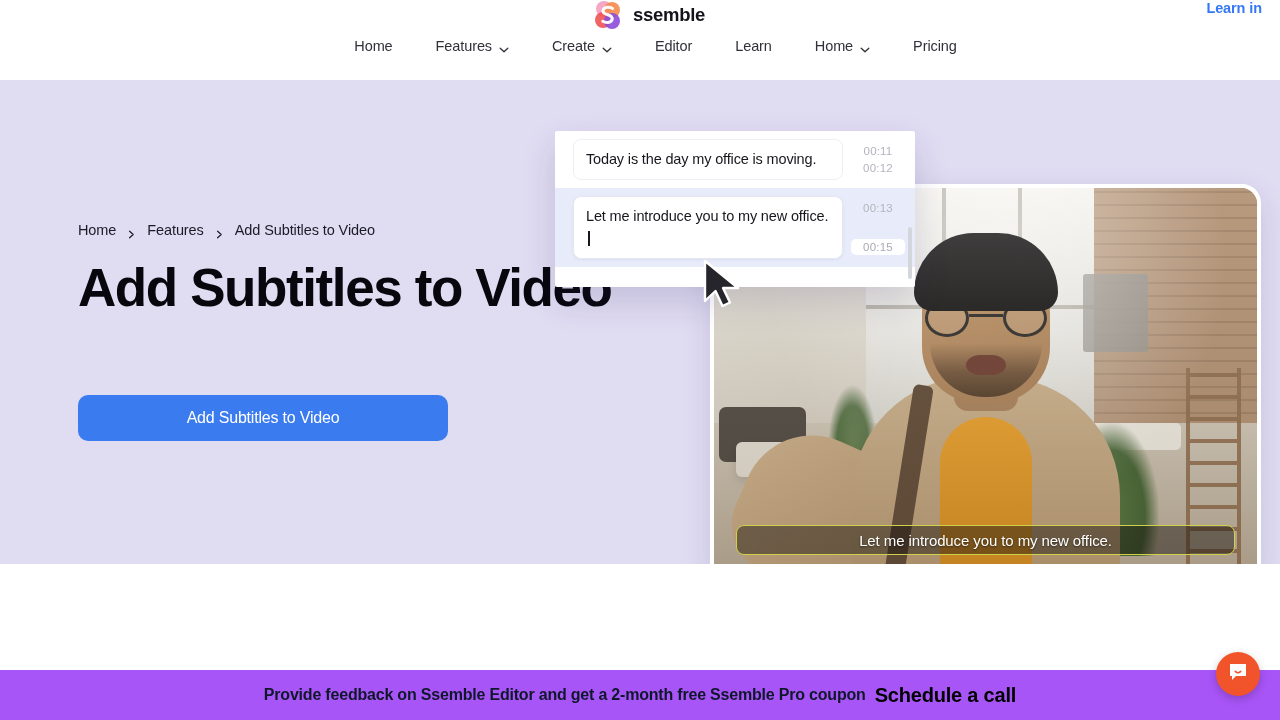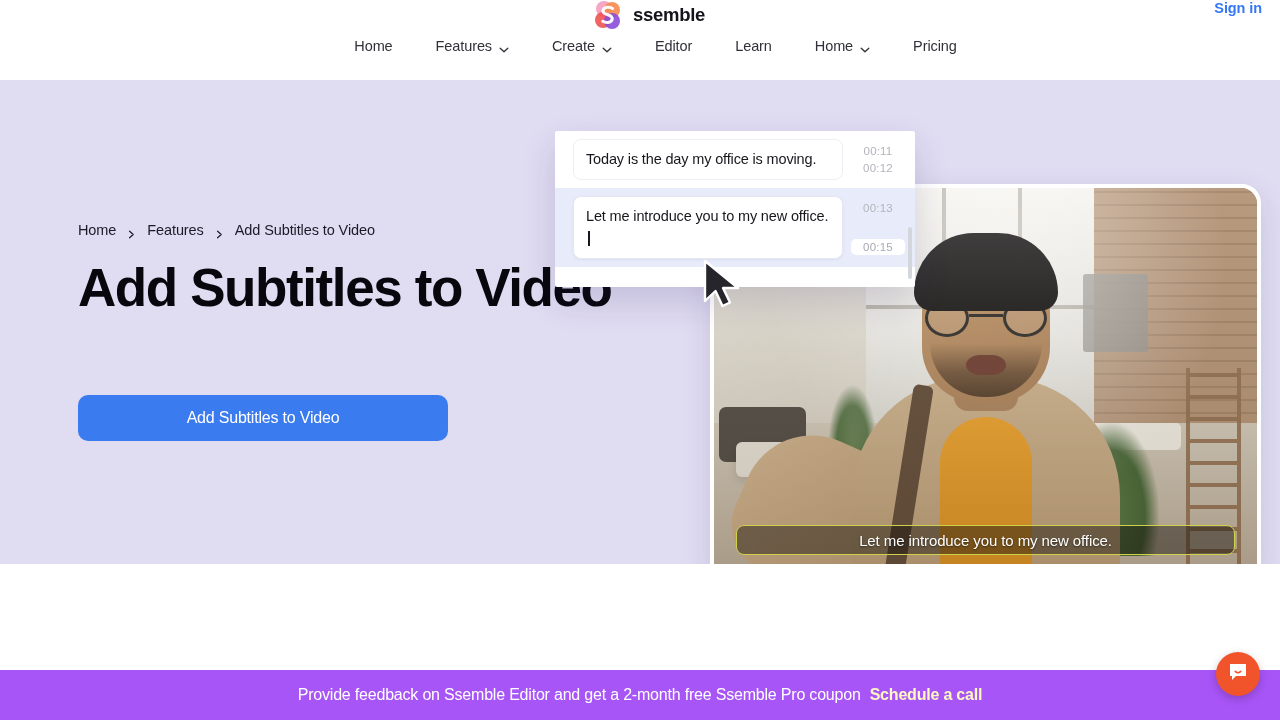--- a/index.html
+++ b/index.html
@@ -226,22 +226,22 @@
   .white-sec { position: absolute; top: 564px; left: 0; width: 1280px; height: 106px; background:#fff; }
 
   
   .banner {
     position: absolute; left: 0; bottom: 0;
     width: 1280px; height: 50px;
     background: #a855f7;
     display: flex; align-items: center; justify-content: center;
     gap: 9px; z-index: 30;
   }
-  .banner-text { font-size: 16px; font-weight: 400; color:#ffffff; letter-spacing: -0.2px; }
-  .banner-link { font-size: 16px; font-weight: 700; color:#fef9c3; letter-spacing: -0.2px; cursor:pointer; }
+  .banner-text { font-size: 16px; font-weight: 700; color:#0f172a; letter-spacing: -0.2px; }
+  .banner-link { font-size: 20px; font-weight: 700; color:#000000; letter-spacing: -0.2px; cursor:pointer; }
 
   
   .chat-widget {
     position: absolute; right: 20px; bottom: 24px;
     width: 44px; height: 44px; border-radius: 50%;
     background: #f1532b;
     display: flex; align-items: center; justify-content: center;
     box-shadow: 0 3px 10px rgba(0,0,0,.22);
     cursor: pointer; z-index: 50;
   }
@@ -299,21 +299,21 @@
               <path d="M1.2 3.2L5 6.8 8.8 3.2" stroke="#31313a" stroke-width="1.3" fill="none" stroke-linecap="round" stroke-linejoin="round"></path>
             </svg>
         </span>
       </div>
       <div class="nav-link last">
         <span>Pricing</span>
       </div>
     </div>
 
     <div class="nav-right">
-      <span class="signin">Sign in</span>
+      <span class="signin">Learn in</span>
     </div>
   </div>
 
   <div class="hero">
     <div class="hero-inner">
 
       <div class="breadcrumb">
         <span class="crumb">Home</span>
         <span class="crumb-sep">
           <svg width="9" height="9" viewBox="0 0 9 9">

